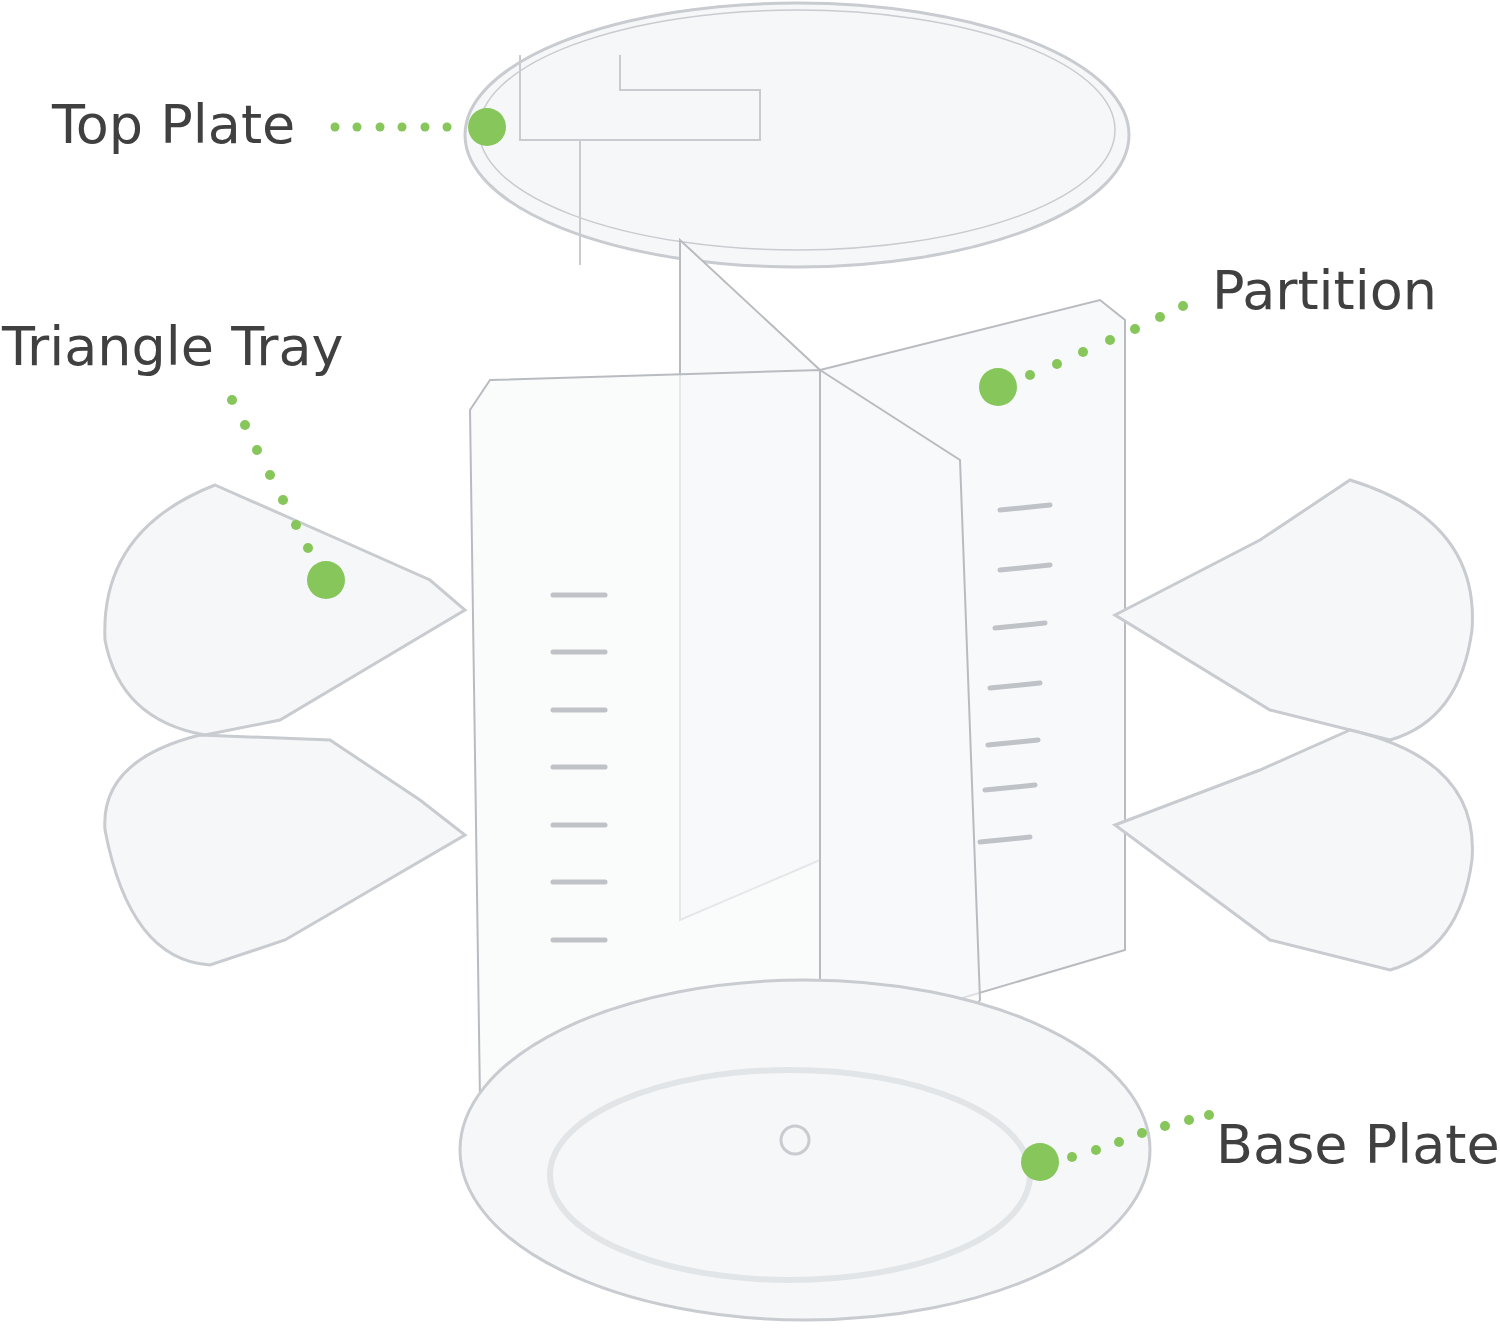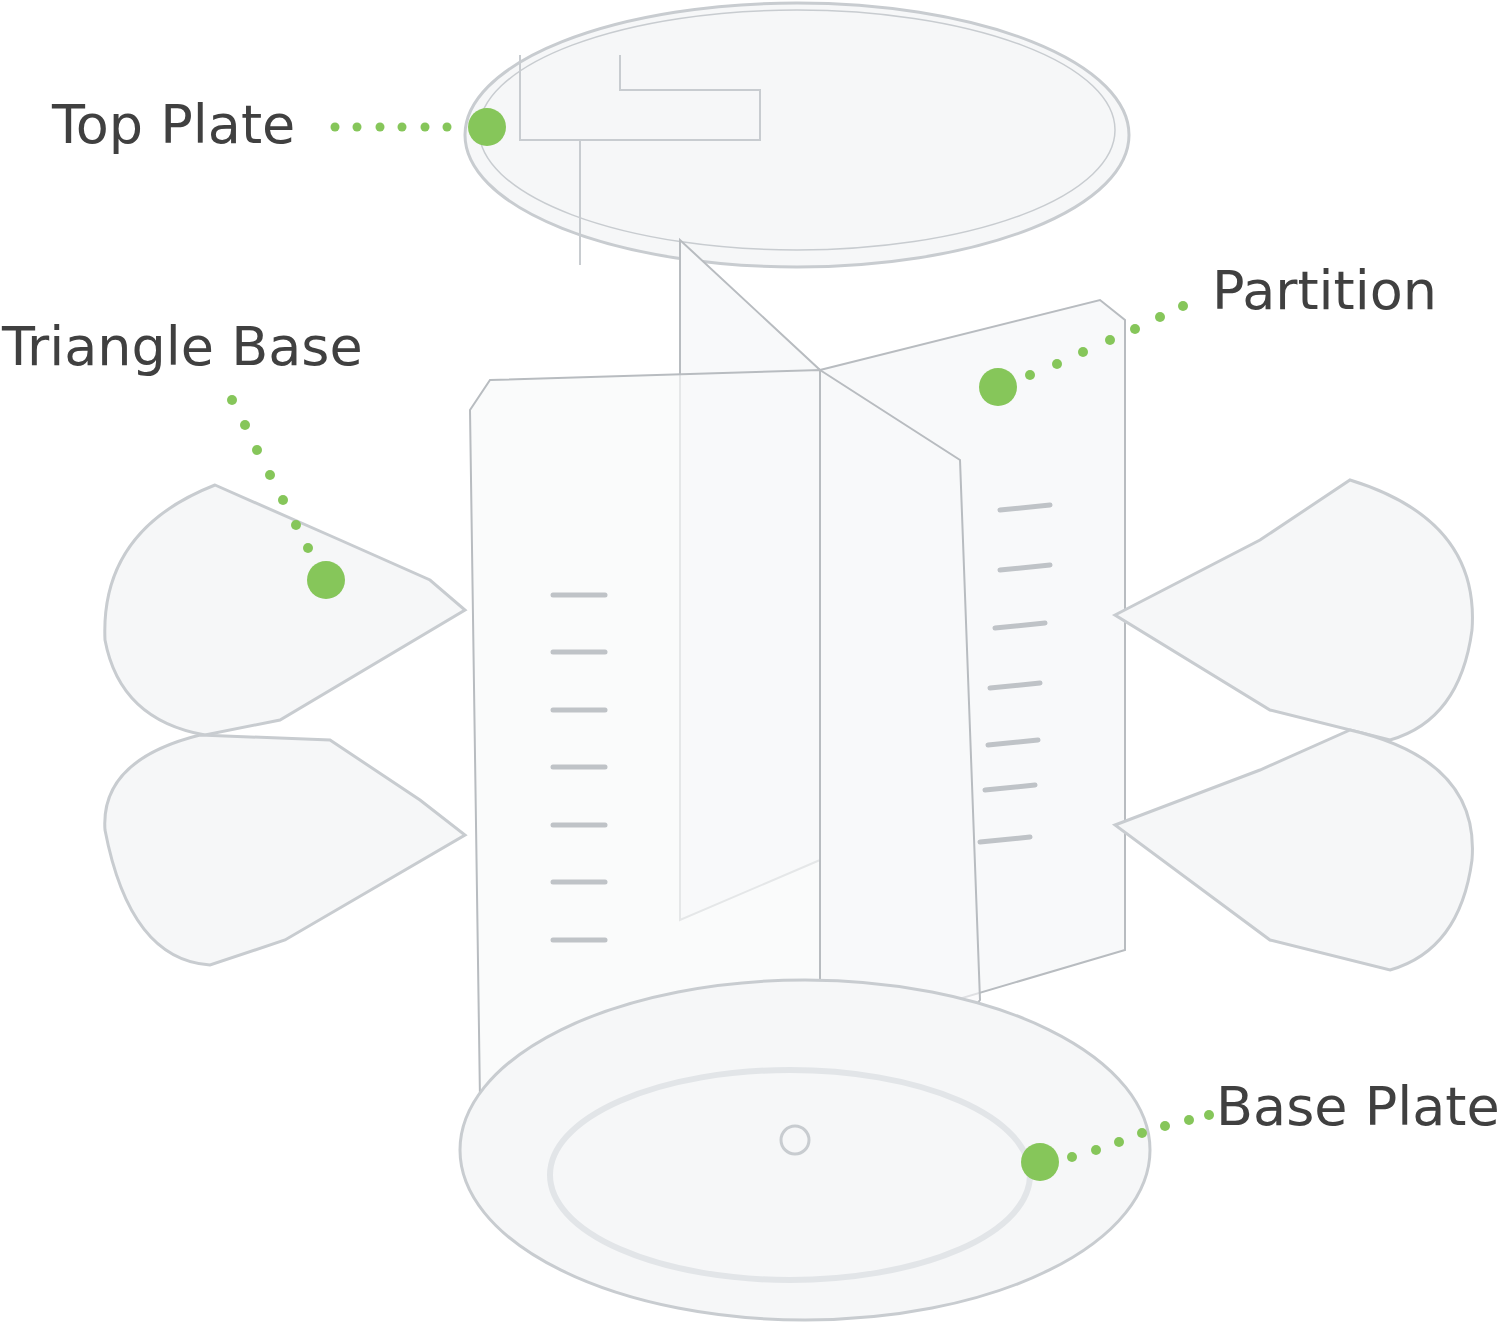--- a/index.html
+++ b/index.html
@@ -89,14 +89,14 @@
       <circle cx="1119" cy="1142" r="5"></circle>
       <circle cx="1142" cy="1133" r="5"></circle>
       <circle cx="1165" cy="1126" r="5"></circle>
       <circle cx="1189" cy="1120" r="5"></circle>
       <circle cx="1209" cy="1115" r="5"></circle>
   </g>
 </svg>
 
 <div class="label" style="left:52px;top:98px;">Top Plate</div>
 <div class="label" style="left:1212px;top:264px;">Partition</div>
-<div class="label" style="left:2px;top:320px;">Triangle Base</div>
-<div class="label" style="left:1216px;top:1080px;">Base Plate</div>
+<div class="label" style="left:2px;top:320px;">Triangle Tray</div>
+<div class="label" style="left:1216px;top:1118px;">Base Plate</div>
 
 </body></html>

